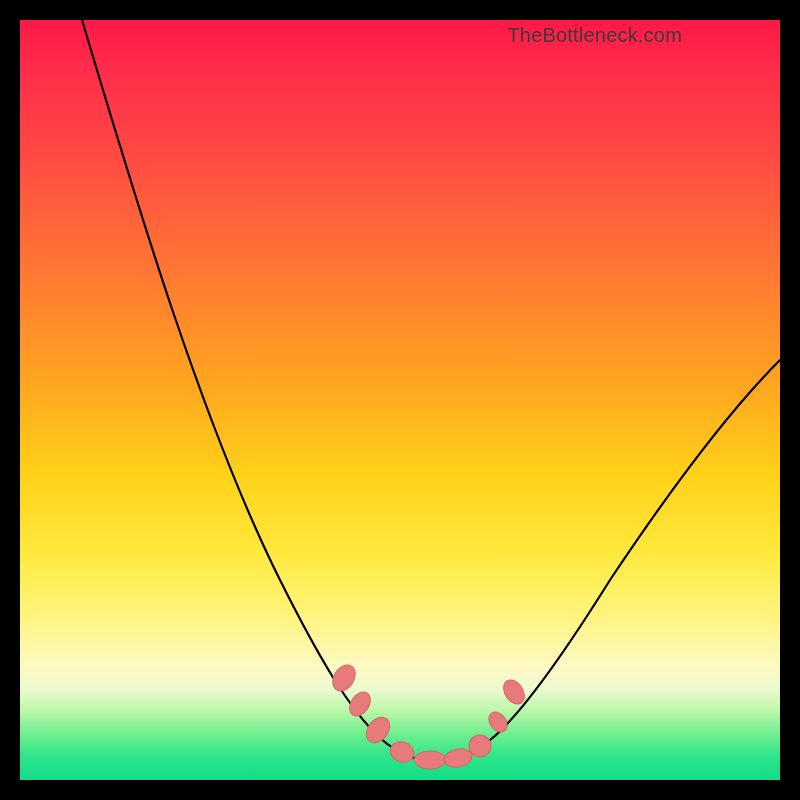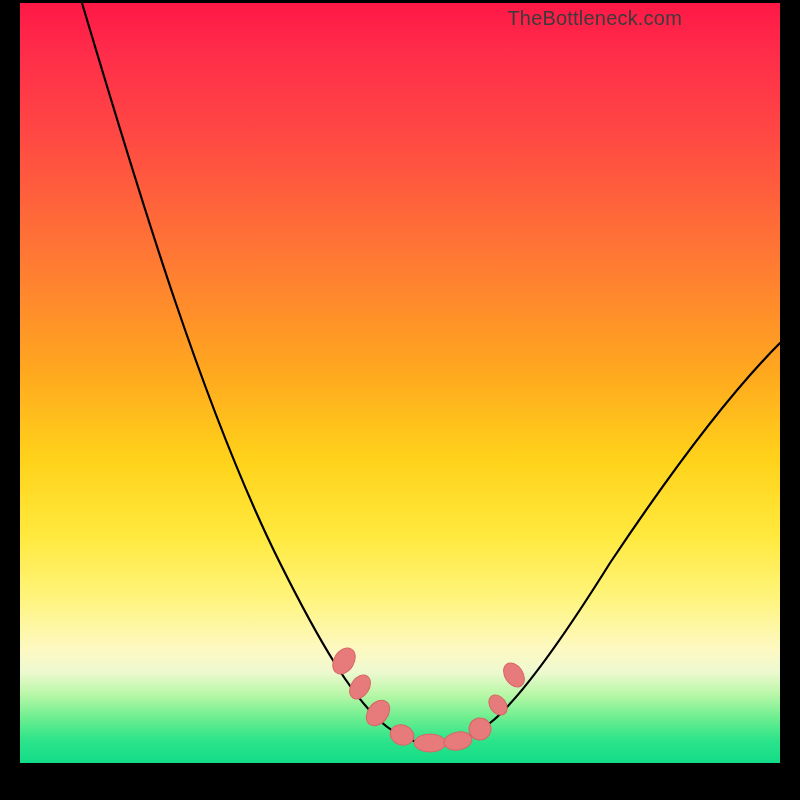--- a/index.html
+++ b/index.html
@@ -7,21 +7,21 @@
     padding: 0;
     width: 800px;
     height: 800px;
     background: #000;
     overflow: hidden;
     font-family: Arial, Helvetica, sans-serif;
   }
   .frame {
     position: absolute;
     left: 20px;
-    top: 3px;
+    top: 20px;
     width: 672px;
     height: 760px;
     background: #000;
   }
   .plot-area {
     position: absolute;
     left: 0;
     top: 0;
     width: 760px;
     height: 760px;

